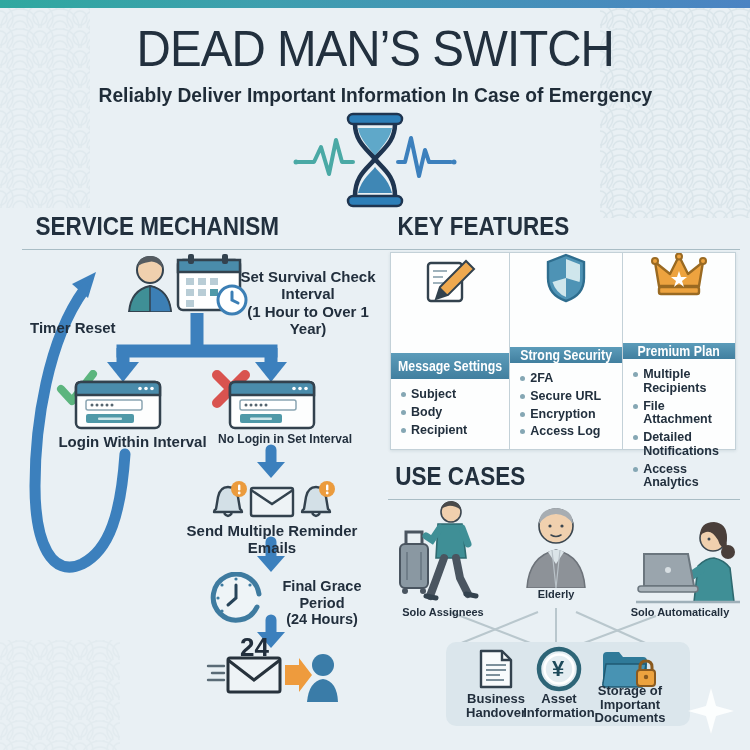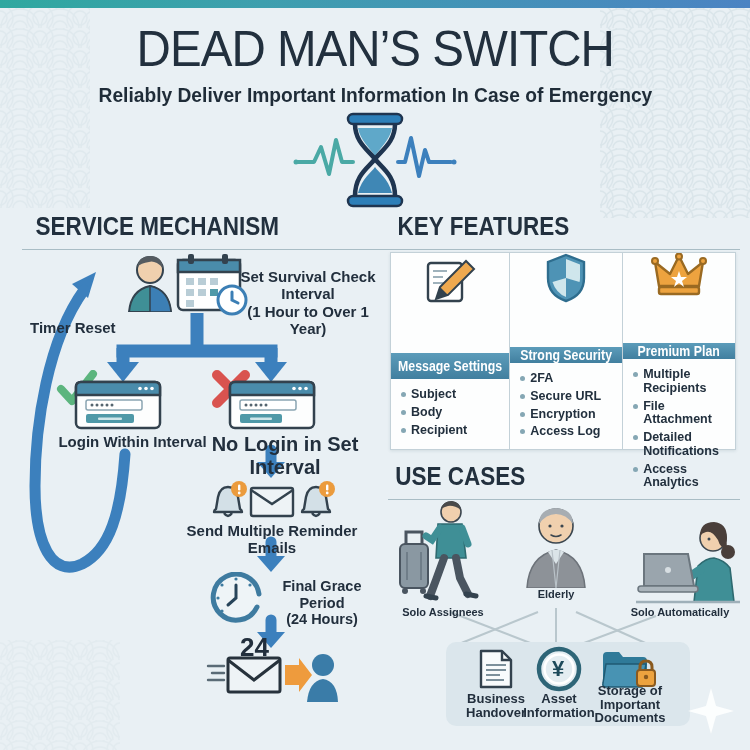--- a/index.html
+++ b/index.html
@@ -204,21 +204,21 @@
     <g fill="#55656f">
         <circle cx="18" cy="25" r="1.5"></circle>
         <circle cx="23" cy="25" r="1.5"></circle>
         <circle cx="28" cy="25" r="1.5"></circle>
         <circle cx="33" cy="25" r="1.5"></circle>
         <circle cx="38" cy="25" r="1.5"></circle>
       </g>
     <rect x="12" y="34" width="42" height="9" rx="2" fill="#4f99a8"></rect>
     <rect x="22" y="37.5" width="22" height="2.5" rx="1" fill="#cfe6ea"></rect>
   </svg>
-  <div class="lbl" style="left:168px;top:221px;width:190px;font-size:20px">
+  <div class="lbl" style="left:168px;top:221px;width:190px;font-size:12px">
     <span>No Login in Set Interval</span>
   </div>
 
   <svg class="abs" style="left:186px;top:268px" width="128" height="42" viewBox="0 0 128 42">
     <g>
       <path d="M6,32 Q6,30 8,29 L10,17 Q12,7 20,7 Q28,7 30,17 L32,29 Q34,30 34,32 Z" fill="#d3e0e7" stroke="#33424e" stroke-width="2.4" stroke-linejoin="round"></path>
       <path d="M16,33 q4,6 8,0" fill="#d3e0e7" stroke="#33424e" stroke-width="2.4"></path>
       <circle cx="31" cy="9" r="8" fill="#eb9b3d"></circle>
       <rect x="30" y="4.5" width="2.4" height="6" rx="1.2" fill="#fff"></rect>
         <circle cx="31.2" cy="13" r="1.4" fill="#fff"></circle>

